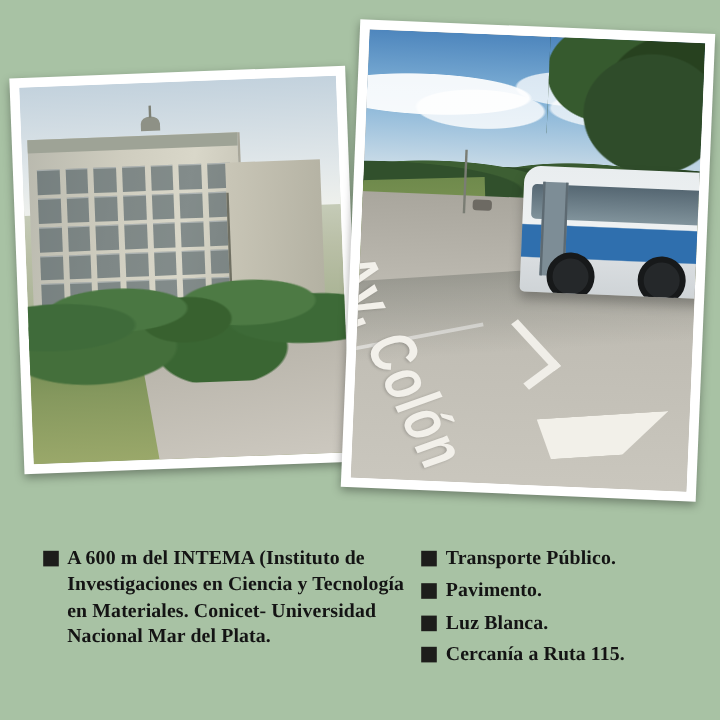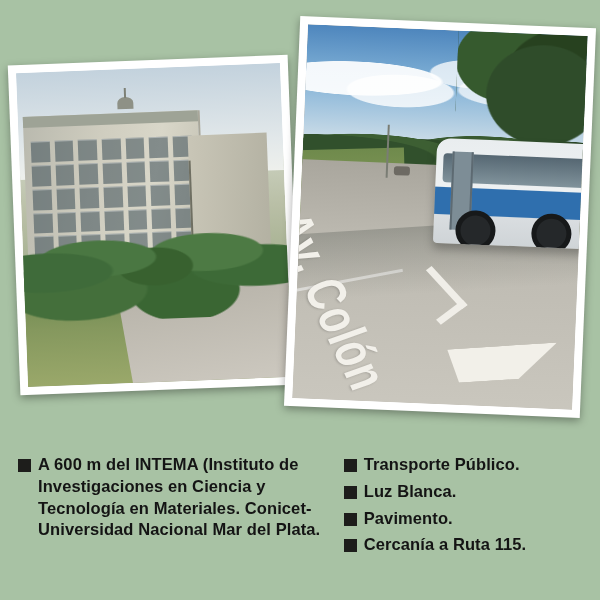--- a/index.html
+++ b/index.html
@@ -351,22 +351,23 @@
 
   
   .features {
     position: absolute;
     left: 0;
     top: 440px;
     width: 600px;
     height: 160px;
     background: #a8c2a4;
     display: flex;
-    padding: 14px 18px 0 18px;
+    padding: 14px 18px 0 36px;
     box-sizing: border-box;
+    font-family: Liberation Serif, serif;
   }
   .col {
     box-sizing: border-box;
   }
   .col-left {
     width: 336px;
     padding-right: 10px;
   }
   .col-right {
     width: 246px;
@@ -494,25 +495,25 @@
       </div>
     </div>
 
     <div class="col col-right">
       <div class="feature-item">
         <span class="bullet"></span>
         <span class="feature-text">Transporte Público.</span>
       </div>
       <div class="feature-item">
         <span class="bullet"></span>
-        <span class="feature-text">Luz Blanca.</span>
+        <span class="feature-text">Pavimento.</span>
       </div>
       <div class="feature-item">
         <span class="bullet"></span>
-        <span class="feature-text">Pavimento.</span>
+        <span class="feature-text">Luz Blanca.</span>
       </div>
       <div class="feature-item">
         <span class="bullet"></span>
         <span class="feature-text">Cercanía a Ruta 115.</span>
       </div>
     </div>
 
   </div>
 
 </div>

